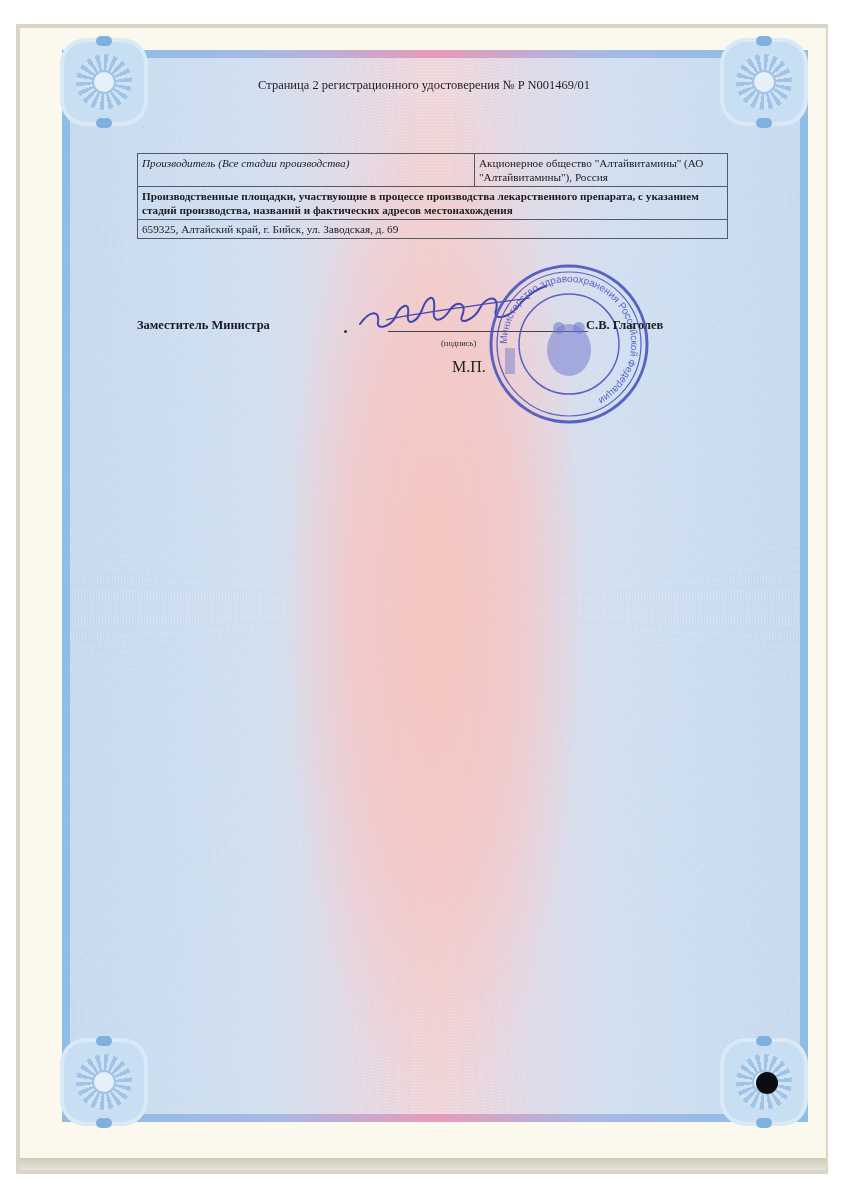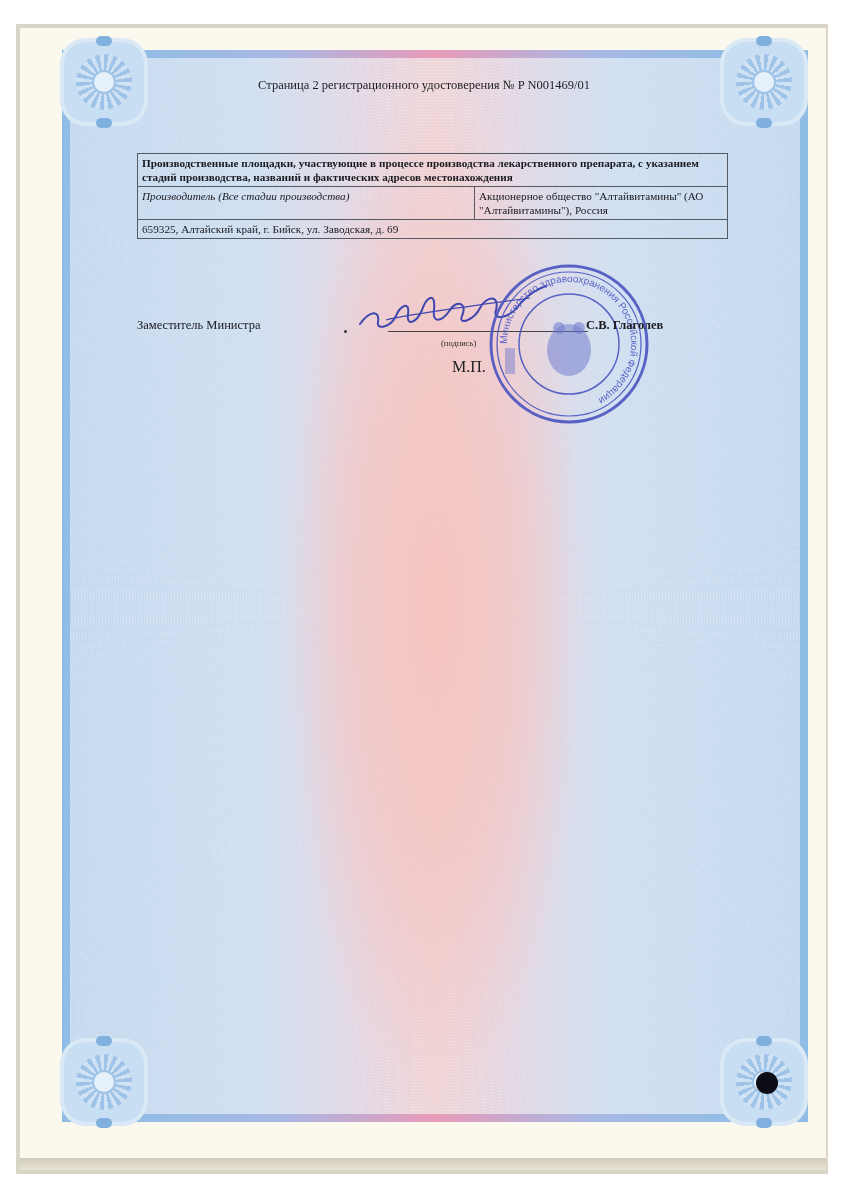--- a/index.html
+++ b/index.html
@@ -25,21 +25,21 @@
   .rosette .nub{position:absolute;width:16px;height:10px;border-radius:8px;background:#7fb0de;}
   .punch-hole{position:absolute;left:756px;top:1072px;width:22px;height:22px;border-radius:50%;background:#0c0c14;}
 
   .page-header{position:absolute;left:0;top:78px;width:848px;text-align:center;font-size:12.5px;color:#1d1d22;}
 
   table.sites{position:absolute;left:137px;top:153px;width:591px;border-collapse:collapse;font-size:11.2px;color:#1a1a20;}
   table.sites td{border:1px solid #555a62;padding:2px 4px;vertical-align:top;line-height:14px;}
   table.sites td.head{font-weight:bold;}
   table.sites td.italic{font-style:italic;width:328px;}
 
-  .signer-title{position:absolute;left:137px;top:318px;font-size:12.5px;font-weight:normal;color:#1a1a20;}
+  .signer-title{position:absolute;left:137px;top:318px;font-size:12.5px;font-weight:bold;color:#1a1a20;}
   .dot{position:absolute;left:344px;top:330px;width:3px;height:3px;border-radius:50%;background:#333;}
   .sign-line{position:absolute;left:388px;top:331px;width:200px;height:1px;background:#444;}
   .sign-caption{position:absolute;left:441px;top:338px;font-size:8.5px;color:#2a2a2a;}
   .seal-mark{position:absolute;left:452px;top:358px;font-size:16px;color:#222;}
   .signer-name{position:absolute;left:586px;top:318px;font-size:12.5px;font-weight:bold;color:#1a1a20;}
 
   .stamp{position:absolute;left:487px;top:262px;width:164px;height:164px;opacity:0.9;}
   .signature{position:absolute;left:350px;top:280px;width:220px;height:60px;}
 </style>
 </head>
@@ -81,25 +81,25 @@
   <div class="nub" style="left:38px;top:0;"></div>
     <div class="nub" style="left:38px;top:82px;"></div>
 </div>
 <div class="punch-hole"></div>
 
 <div class="page-header">Страница 2 регистрационного удостоверения № P N001469/01</div>
 
 <table class="sites">
   <tbody>
       <tr>
-    <td class="head" colspan="2">Производственные площадки, участвующие в процессе производства лекарственного препарата, с указанием стадий производства, названий и фактических адресов местонахождения</td>
+    <td class="italic">Производитель (Все стадии производства)</td>
+    <td>Акционерное общество "Алтайвитамины" (АО "Алтайвитамины"), Россия</td>
   </tr>
   <tr>
-    <td class="italic">Производитель (Все стадии производства)</td>
-    <td>Акционерное общество "Алтайвитамины" (АО "Алтайвитамины"), Россия</td>
+    <td class="head" colspan="2">Производственные площадки, участвующие в процессе производства лекарственного препарата, с указанием стадий производства, названий и фактических адресов местонахождения</td>
   </tr>
   <tr>
     <td colspan="2">659325, Алтайский край, г. Бийск, ул. Заводская, д. 69</td>
   </tr>
 </tbody>
   </table>
 
 <div class="signer-title">Заместитель Министра</div>
 <div class="dot"></div>
 <div class="sign-line"></div>

